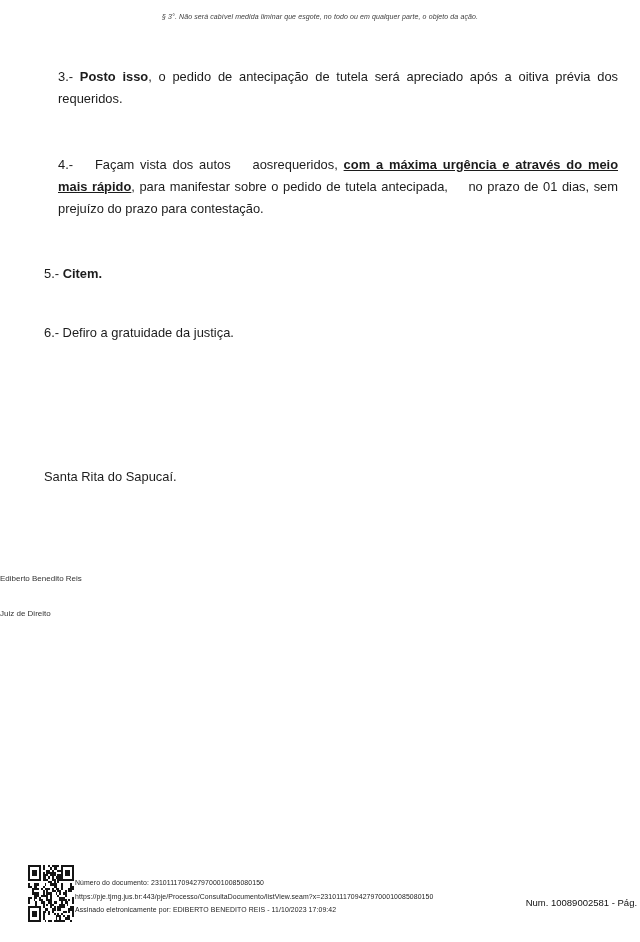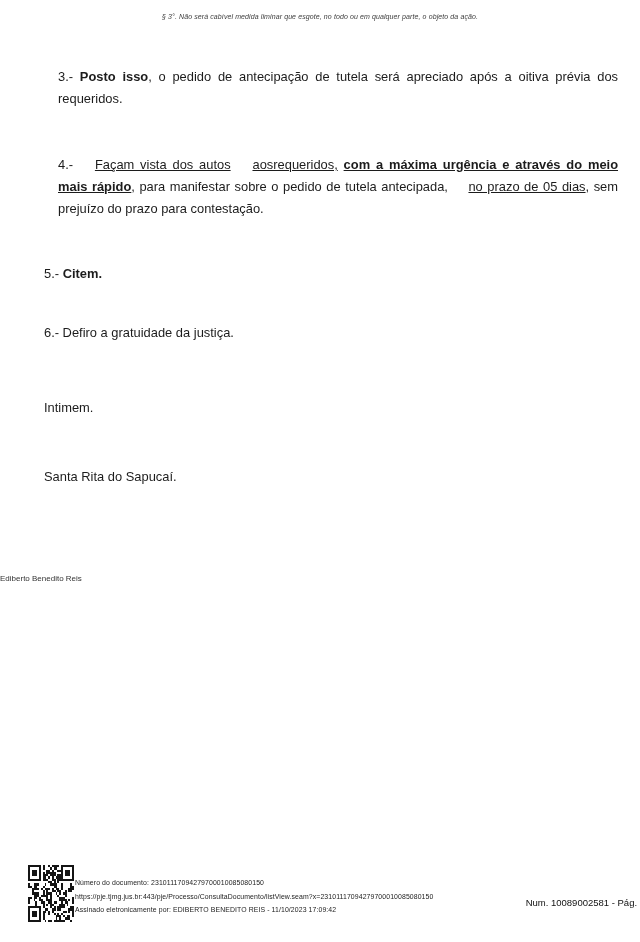--- a/index.html
+++ b/index.html
@@ -11,21 +11,21 @@
   .header-note{
     position:absolute;top:13px;left:0;width:640px;text-align:center;
     font-size:7px;font-style:italic;color:#3c3c3c;letter-spacing:.1px;
   }
   .body-par{
     position:absolute;left:44px;width:560px;margin:0;
     font-size:12.9px;line-height:22px;color:#1c1c1c;
   }
   .just{text-align:justify;margin-left:14px;}
   .b{font-weight:bold;text-align:right;}
-  .u{text-decoration:underline;padding-left:16px;}
+  .u{padding-left:16px;}
   .bu{font-weight:bold;text-decoration:underline;}
   .sig-line{
     position:absolute;left:0;width:640px;text-align:left;
     font-size:8px;color:#333;
   }
   .qr{position:absolute;left:28px;top:865px;width:46px;height:57px;}
   .qr svg{display:block;width:46px;height:57px;}
   .footer-lines{
     position:absolute;left:75px;top:876px;width:440px;
     font-size:6.9px;line-height:13.5px;color:#222;letter-spacing:.1px;
@@ -39,32 +39,32 @@
 <body>
 
 <div class="page">
 
   <div class="header-note">§ 3°. Não será cabível medida liminar que esgote, no todo ou em qualquer parte, o objeto da ação.</div>
 
   <p class="body-par just" style="top:66px"><span>3.- </span><span class="b">Posto isso</span><span>, o pedido de antecipação de tutela será apreciado após a oitiva prévia dos requeridos.</span></p>
 
   <p class="body-par just" style="top:154px"><span>4.- </span><span class="u">Façam vista dos autos</span>
 <span class="u">aosrequeridos,</span>
-<span class="bu">com a máxima urgência e através do meio mais rápido</span><span>, para manifestar sobre o pedido de tutela antecipada, </span><span class="u">no prazo de 05 dias</span><span>, sem prejuízo do prazo para contestação.</span></p>
+<span class="bu">com a máxima urgência e através do meio mais rápido</span><span>, para manifestar sobre o pedido de tutela antecipada, </span><span class="u">no prazo de 01 dias</span><span>, sem prejuízo do prazo para contestação.</span></p>
 
   <p class="body-par" style="top:263px"><span>5.- </span><span class="b">Citem.</span></p>
 
   <p class="body-par" style="top:322px">6.- Defiro a gratuidade da justiça.</p>
 
-  <p class="body-par" style="top:397px">Intimem.</p>
 
   <p class="body-par" style="top:466px">Santa Rita do Sapucaí.</p>
 
   <div class="sig-line" style="top:574px">Ediberto Benedito Reis</div>
 
+  <div class="sig-line" style="top:609px">Juiz de Direito</div>
 
   <div class="qr">
     <svg id="qr-svg" viewBox="0 0 25 25" preserveAspectRatio="none" fill="#151515" shape-rendering="crispEdges" xmlns="http://www.w3.org/2000/svg">
         <rect x="0" y="0" width="1" height="1"></rect>
         <rect x="1" y="0" width="1" height="1"></rect>
         <rect x="2" y="0" width="1" height="1"></rect>
         <rect x="3" y="0" width="1" height="1"></rect>
         <rect x="4" y="0" width="1" height="1"></rect>
         <rect x="5" y="0" width="1" height="1"></rect>
         <rect x="6" y="0" width="1" height="1"></rect>

